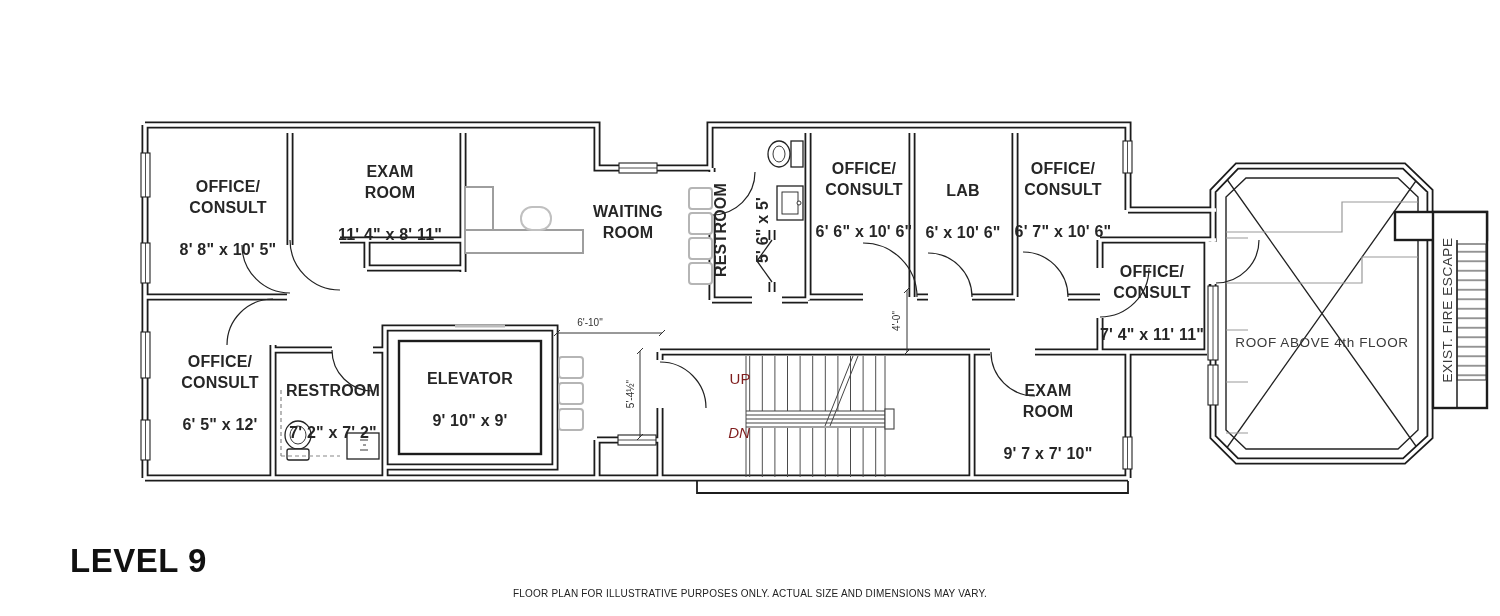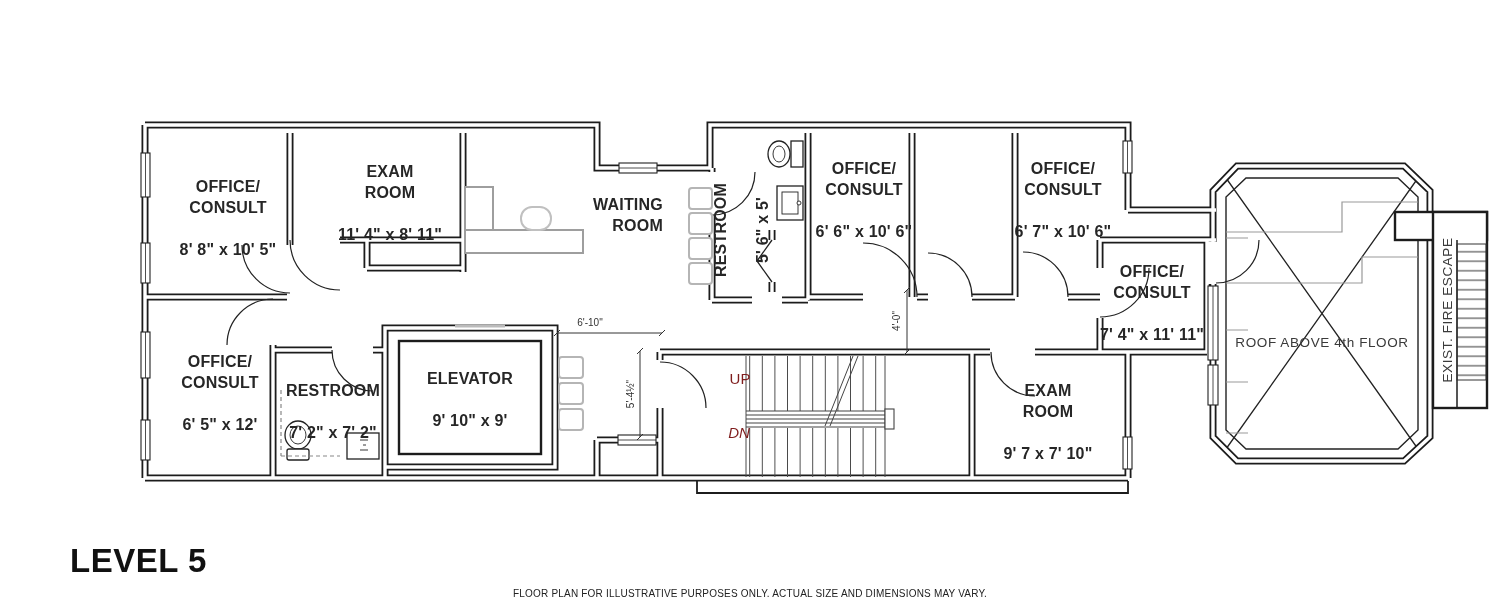--- a/index.html
+++ b/index.html
@@ -241,32 +241,36 @@
   <div class="room-label" style="left:228px;top:218px;">
     <span class="rname">OFFICE/
 CONSULT</span>
     <span class="rdims">8' 8" x 10' 5"</span>
   </div>
   <div class="room-label" style="left:390px;top:203px;">
     <span class="rname">EXAM
 ROOM</span>
     <span class="rdims">11' 4" x 8' 11"</span>
   </div>
-  <div class="room-label" style="left:628px;top:215px;text-align:right;">
+  <div class="room-label" style="left:628px;top:222px;">
     <span class="rname">WAITING
 ROOM</span>
   </div>
   <div class="room-label rot" style="left:742px;top:230px;">
     <span class="rname">RESTROOM</span>
     <span class="rdims">5' 6" x 5'</span>
   </div>
   <div class="room-label" style="left:864px;top:200px;">
     <span class="rname">OFFICE/
 CONSULT</span>
     <span class="rdims">6' 6" x 10' 6"</span>
+  </div>
+  <div class="room-label" style="left:963px;top:212px;">
+    <span class="rname">LAB</span>
+    <span class="rdims">6' x 10' 6"</span>
   </div>
   <div class="room-label" style="left:1063px;top:200px;">
     <span class="rname">OFFICE/
 CONSULT</span>
     <span class="rdims">6' 7" x 10' 6"</span>
   </div>
   <div class="room-label" style="left:1152px;top:303px;">
     <span class="rname">OFFICE/
 CONSULT</span>
     <span class="rdims">7' 4" x 11' 11"</span>
@@ -293,15 +297,15 @@
   <div class="annot" style="left:1322px;top:342px;">ROOF ABOVE 4th FLOOR</div>
   <div class="annot rot" style="left:1447px;top:310px;">EXIST. FIRE ESCAPE</div>
 
   <div class="updn" style="left:740px;top:378px;">UP</div>
   <div class="updn" style="left:739px;top:432px;font-style:italic;">DN</div>
 
   <div class="dim" style="left:590px;top:322px;">6'-10"</div>
   <div class="dim rot" style="left:630px;top:394px;">5'-4½"</div>
   <div class="dim rot" style="left:896px;top:321px;">4'-0"</div>
 
-  <div class="title">LEVEL 5</div>
+  <div class="title">LEVEL 9</div>
   <div class="disclaimer">FLOOR PLAN FOR ILLUSTRATIVE PURPOSES ONLY. ACTUAL SIZE AND DIMENSIONS MAY VARY.</div>
 </div>
 
 </body></html>

